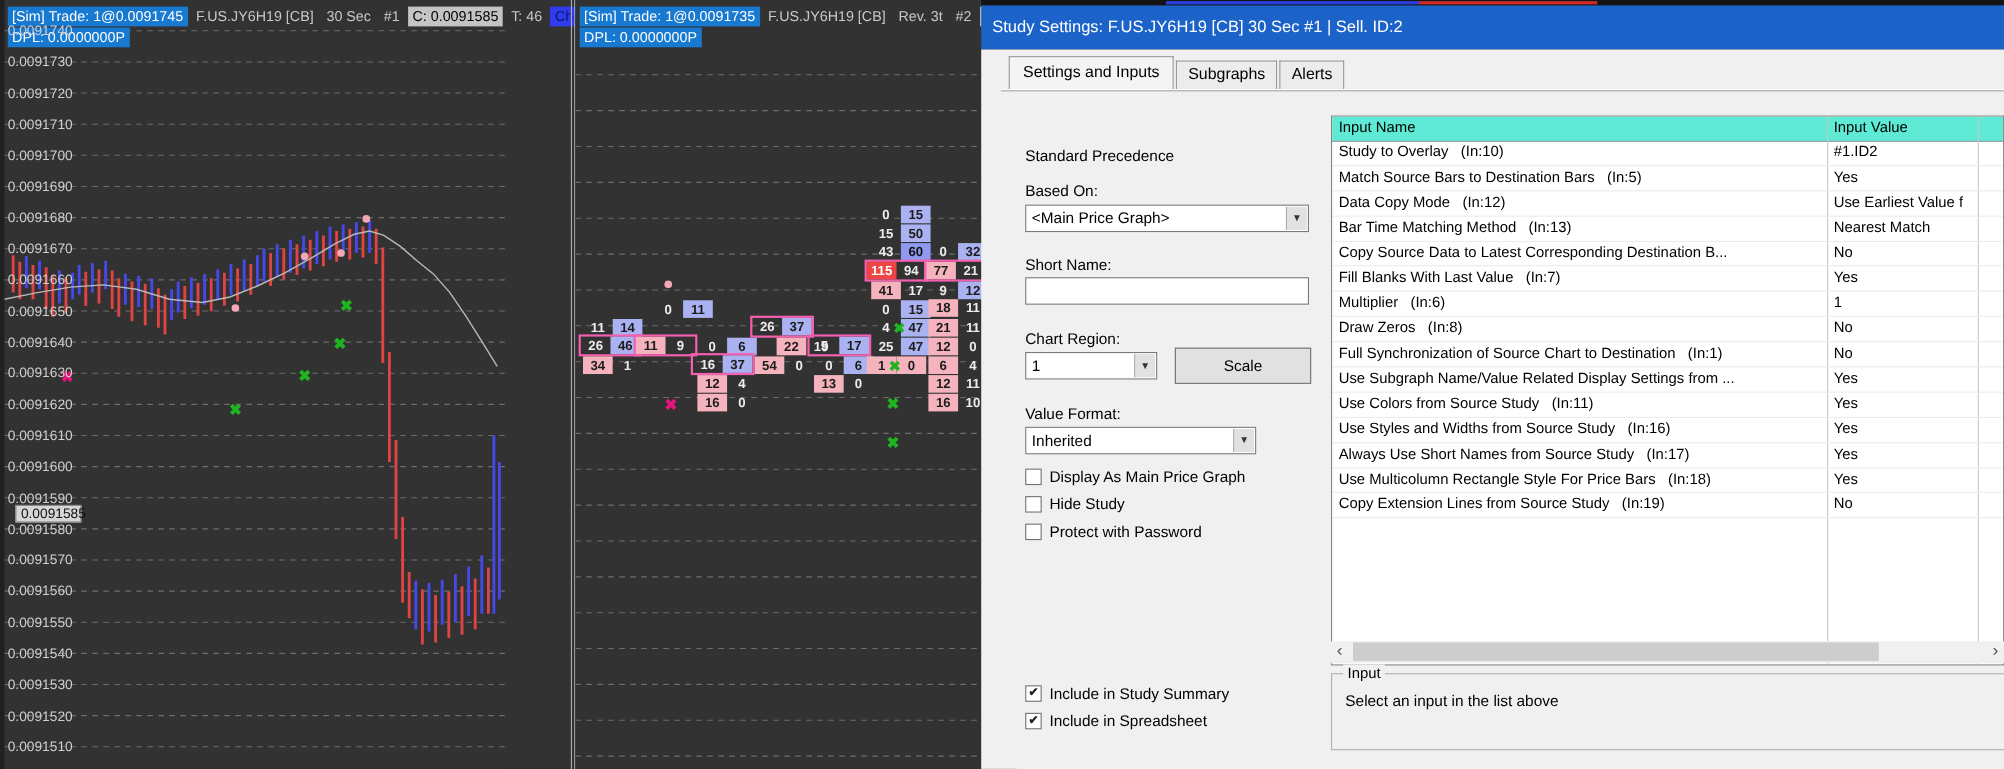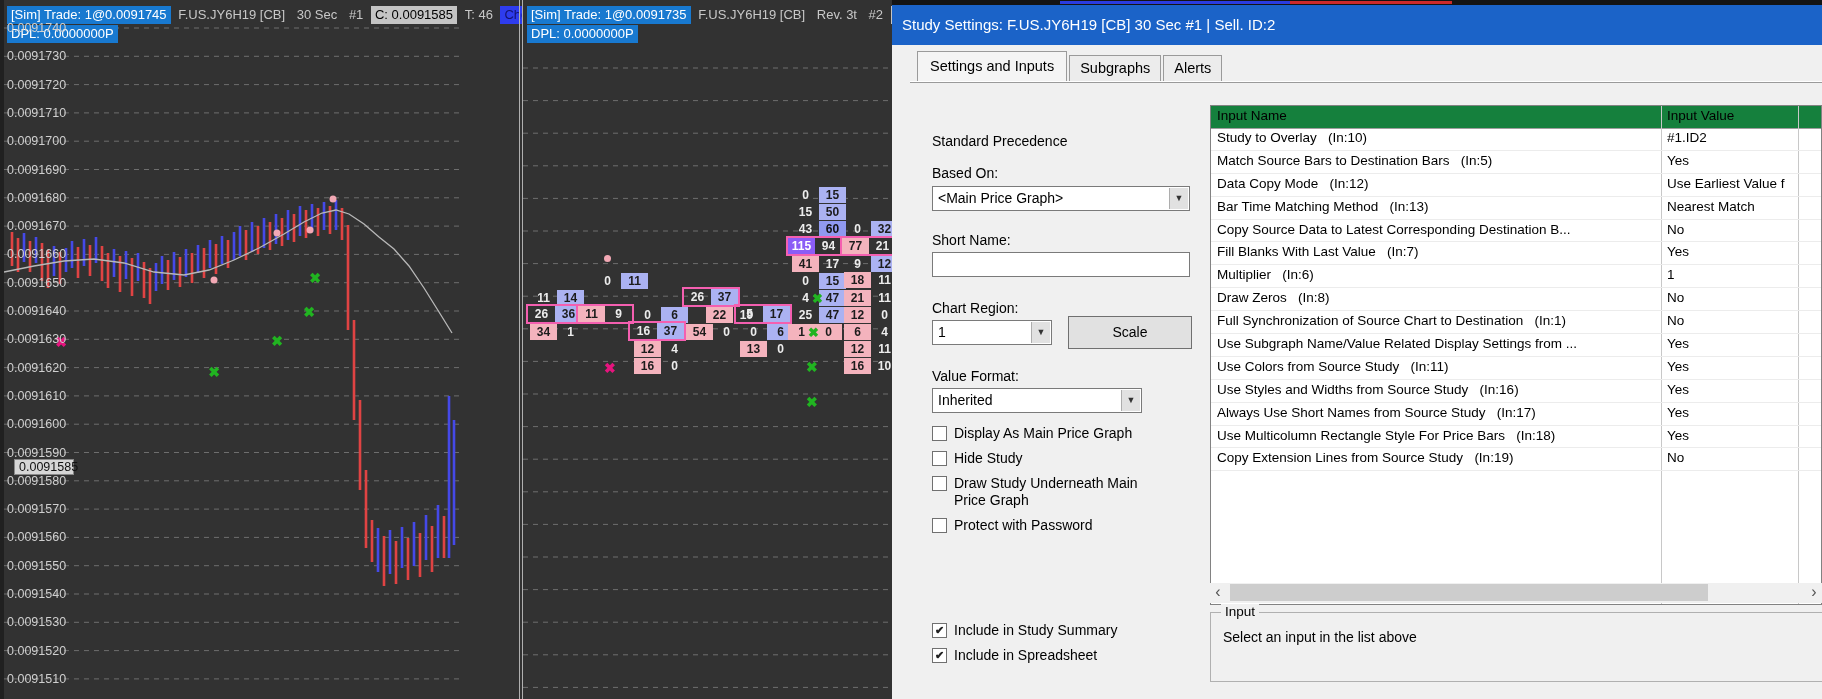--- a/index.html
+++ b/index.html
@@ -22,21 +22,21 @@
   .hdr-gray{color:#c8c8c8;padding:0 4px;display:inline-block;height:18px;line-height:18px;}
   .hdr-box-light{background:#c4c4c4;color:#000;padding:0 4px;display:inline-block;height:18px;line-height:18px;}
   .hdr-box-chg{background:#2e3cee;color:#131270;padding:0 4px;display:inline-block;height:18px;line-height:18px;}
 
   
   .fp{position:absolute;display:flex;height:16px;font-size:12px;font-weight:bold;line-height:16px;}
   .fp .h{width:27px;text-align:center;color:#ededed;}
   .fp .h.pink{background:#f4b3bd;color:#1c1c1c;}
   .fp .h.blue{background:#abb2f2;color:#1c1c1c;}
   .fp .h.blue2{background:#9099f0;color:#111;}
-  .fp .h.red{background:#8b5cf6;color:#fff;}
+  .fp .h.red{background:#ef4444;color:#fff;}
   .fp.boxed{outline:2px solid #f45fb0;outline-offset:0px;}
   .mk{position:absolute;font-weight:bold;font-size:14px;line-height:14px;}
   .mk.xg{color:#21b421;}
   .mk.xm{color:#e6147e;}
   .mk.dot{width:7px;height:7px;border-radius:50%;background:#f2a8b4;}
 
   
   #dialog{position:absolute;left:892px;top:0;width:930px;height:503px;}
   #topStrip{position:absolute;left:0;top:0;width:930px;height:5px;background:#141414;}
   .strip-seg{position:absolute;top:1px;height:3px;}
@@ -56,21 +56,21 @@
              border-left:1px solid #adadad;text-align:center;line-height:21px;font-size:9px;color:#333;}
   .tinput{position:absolute;height:25px;background:#fff;border:1px solid #7a7a7a;box-sizing:border-box;}
   .btn{position:absolute;background:#e1e1e1;border:1px solid #707070;box-sizing:border-box;
        font-size:14px;text-align:center;}
   .cbitem{display:flex;align-items:flex-start;margin-bottom:8px;font-size:14px;line-height:17px;}
   .cb{width:13px;height:13px;background:#fff;border:1px solid #707070;margin-right:7px;margin-top:1px;
       flex:none;font-size:11px;line-height:12px;text-align:center;color:#222;font-weight:bold;}
 
   #tableWrap{position:absolute;left:318px;top:60px;width:612px;height:500px;background:#fff;
              border:1px solid #828282;box-sizing:border-box;overflow:hidden;}
-  .thead{position:absolute;left:0;top:0;right:0;height:22px;background:#15803d;border-bottom:1px solid #9e9e9e;
+  .thead{position:absolute;left:0;top:0;right:0;height:22px;background:#5eead4;border-bottom:1px solid #9e9e9e;
          font-size:13.5px;padding-left:37px;}
   .thead .c1{position:absolute;left:6px;top:2px;}
   .thead .c2{position:absolute;left:456px;top:2px;}
   .tcoldiv{position:absolute;top:0;bottom:0;width:1px;background:#c8c8c8;}
   .trow{position:relative;height:21.9px;font-size:13.5px;border-bottom:1px solid #ececec;}
   .trow .c1{position:absolute;left:6px;top:2px;white-space:pre;overflow:hidden;max-width:444px;}
   .trow .c2{position:absolute;left:456px;top:2px;white-space:pre;overflow:hidden;max-width:150px;}
   #tbodyRows{position:absolute;left:0;top:22px;right:0;}
 
   .hscroll{position:absolute;left:318px;top:538px;width:612px;height:20px;background:#f0f0f0;}
@@ -268,21 +268,21 @@
         <line x1="0" y1="654.8000000000001" x2="369" y2="654.8000000000001" stroke="#6e6e6e" stroke-width="1" stroke-dasharray="5,5"></line>
         <line x1="0" y1="687.4" x2="369" y2="687.4" stroke="#6e6e6e" stroke-width="1" stroke-dasharray="5,5"></line>
       </svg>
     <div id="fpLayer" class="abs" style="left:0;top:0;width:369px;height:699px">
         <div class="fp" style="left: 7px; top: 290px;">
           <span class="h">11</span>
           <span class="h blue">14</span>
         </div>
         <div class="fp boxed" style="left: 5px; top: 306px;">
           <span class="h">26</span>
-          <span class="h blue">36</span>
+          <span class="h blue">46</span>
         </div>
         <div class="fp" style="left: 7px; top: 324px;">
           <span class="h pink">34</span>
           <span class="h">1</span>
         </div>
         <div class="fp" style="left: 71px; top: 273px;">
           <span class="h">0</span>
           <span class="h blue">11</span>
         </div>
         <div class="fp boxed" style="left: 55px; top: 306px;">
@@ -463,24 +463,20 @@
           <label class="cbitem">
             <span class="cb"></span>
             <span>Display As Main Price Graph</span>
           </label>
           <label class="cbitem">
             <span class="cb"></span>
             <span>Hide Study</span>
           </label>
           <label class="cbitem">
             <span class="cb"></span>
-            <span>Draw Study Underneath Main Price Graph</span>
-          </label>
-          <label class="cbitem">
-            <span class="cb"></span>
             <span>Protect with Password</span>
           </label>
         </div>
       <div class="abs" id="cbGroup2" style="left:40px;top:577px;width:250px">
           <label class="cbitem">
             <span class="cb">✔</span>
             <span>Include in Study Summary</span>
           </label>
           <label class="cbitem">
             <span class="cb">✔</span>

